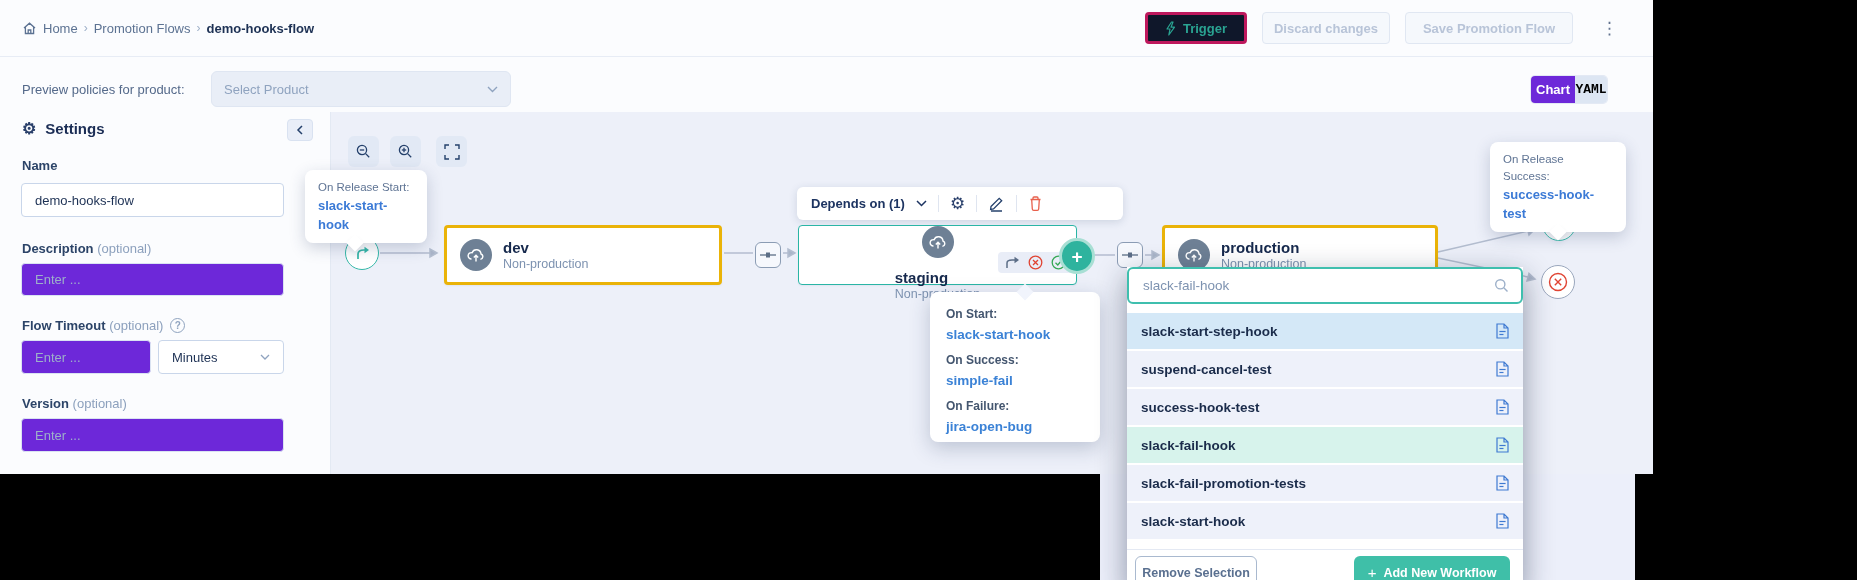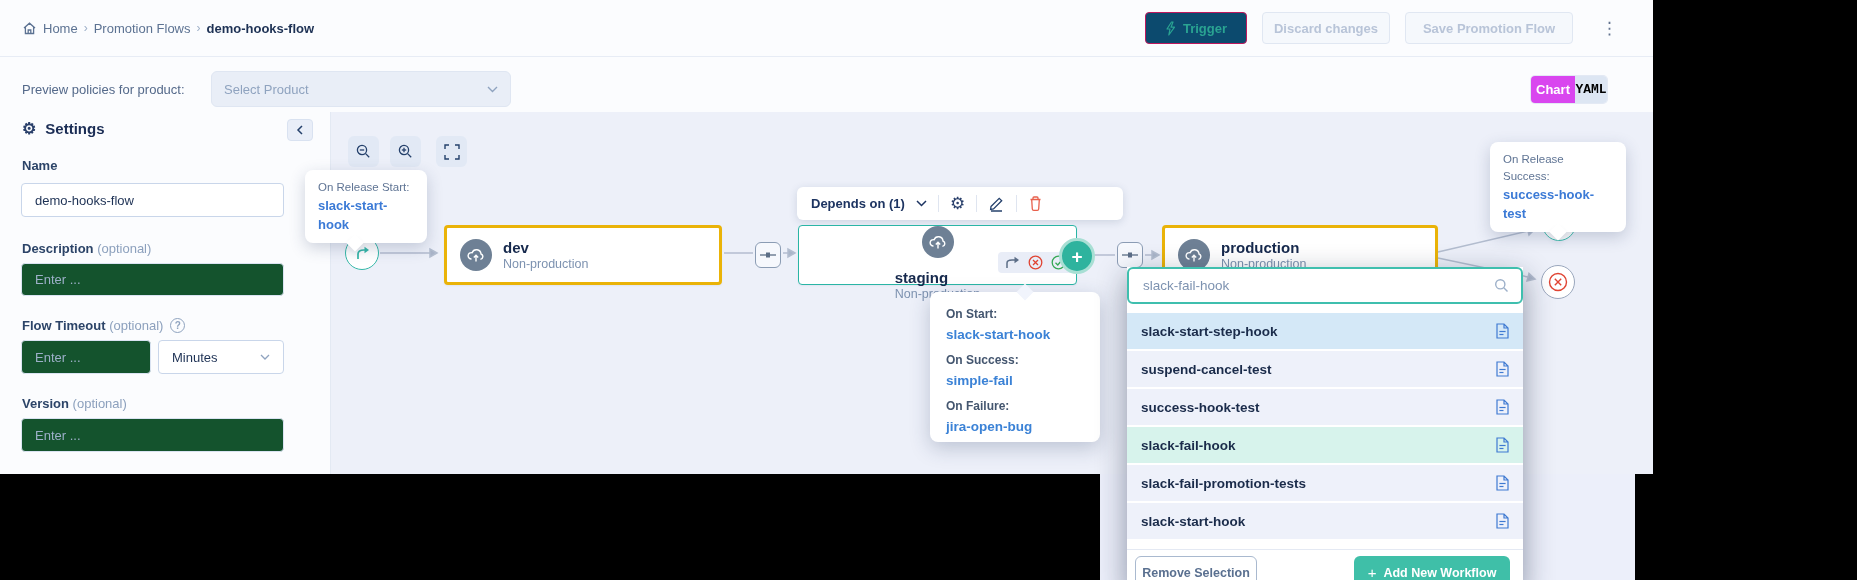--- a/index.html
+++ b/index.html
@@ -13,39 +13,39 @@
   .topbar-divider{left:0;top:56px;width:1653px;height:1px;background:#e7ecf5;}
   .side-divider{left:330px;top:112px;width:1px;height:362px;background:#e3e9f3;}
   
   .crumb{top:20px;height:16px;font-size:13px;color:#5c7292;display:flex;align-items:center;gap:6px;}
   .crumb .sep{color:#9fb1c9;font-size:12px;}
   .crumb .current{color:#1d3154;font-weight:700;}
   .crumb a{color:#5c7292;text-decoration:none;}
   
   .btn{box-sizing:border-box;height:32px;border-radius:4px;font-size:13px;font-weight:700;
        display:flex;align-items:center;justify-content:center;gap:7px;cursor:pointer;}
-  .btn-trigger{border:1px solid #be185d;color:#2aa392;background:#0c4a6e;}
+  .btn-trigger{border:3px solid #be185d;color:#2aa392;background:#0f172a;}
   .btn-disabled{border:1px solid #e0e7f2;color:#b8c4d8;background:#f5f8fc;}
   .kebab{font-size:17px;color:#62738f;line-height:1;letter-spacing:0;}
   
   .preview-label{font-size:13px;color:#54698a;}
   .select{box-sizing:border-box;background:#e9eef7;border:1px solid #dfe6f2;border-radius:6px;
           display:flex;align-items:center;justify-content:space-between;padding:0 12px;color:#8fa3bf;font-size:13px;}
   .toggle{display:flex;border-radius:4px;overflow:hidden;font-size:13px;font-weight:700;box-shadow:0 0 0 1px #e3e9f4;}
   .toggle .seg{height:27px;display:flex;align-items:center;justify-content:center;}
-  .seg-chart{width:44px;background:#d946ef;color:#fff;}
+  .seg-chart{width:44px;background:#6d28d9;color:#fff;}
   .seg-yaml{width:32px;background:#dde6f3;color:#000000;font-family:Liberation Mono, monospace;}
   
   .settings-title{font-size:15px;font-weight:700;color:#1b2d55;display:flex;align-items:center;gap:9px;}
   .gear-glyph{font-size:16px;color:#2a406b;line-height:1;}
   .field-label{font-size:13px;font-weight:700;color:#2c4468;}
   .opt{font-weight:400;color:#8ca0bd;}
   .input{box-sizing:border-box;border:1px solid #c9d6ea;border-radius:4px;background:#fff;
          display:flex;align-items:center;padding:0 13px;font-size:13px;color:#1d3154;}
-  .input.muted{background:#14532d;border-color:#dae3f2;color:#9db0c9;}
+  .input.muted{background:#6d28d9;border-color:#dae3f2;color:#9db0c9;}
   .input .ph{color:#9db0c9;}
   .collapse-btn{box-sizing:border-box;width:26px;height:22px;background:#e9eef8;border:1px solid #d9e2f1;
         border-radius:4px;display:flex;align-items:center;justify-content:center;}
   .help-circ{box-sizing:border-box;width:15px;height:15px;border:1px solid #8fa3bf;border-radius:50%;
         color:#8fa3bf;font-size:10px;display:inline-flex;align-items:center;justify-content:center;font-weight:700;}
   
   .zoom-btn{box-sizing:border-box;width:31px;height:31px;background:#e2e9f5;border-radius:6px;
         display:flex;align-items:center;justify-content:center;}
   
   .node{box-sizing:border-box;height:60px;background:#fff;border:3px solid #eab308;border-radius:4px;

